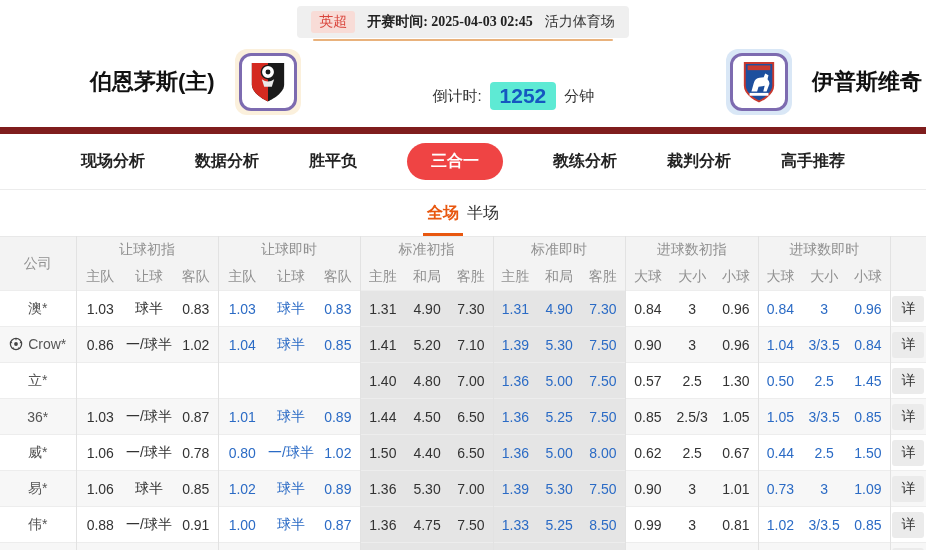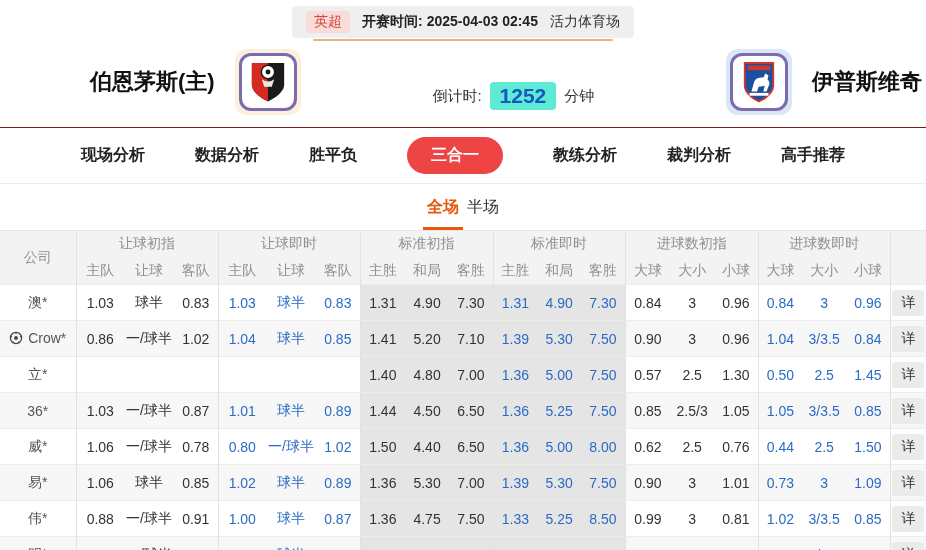--- a/index.html
+++ b/index.html
@@ -3,28 +3,28 @@
 <meta charset="utf-8">
 <style>
   * { box-sizing: border-box; }
   body {
     margin: 0; width: 926px; height: 550px; overflow: hidden;
     background: #fff; color: #333;
     font-family: "Liberation Sans", "DejaVu Sans", sans-serif;
   }
   
   .top-strip { display:flex; flex-direction:column; align-items:center; padding-top:6px; }
-  .match-pill { display:flex; align-items:center; background:#efefef; border-radius:4px; padding:5px 14px; font-size:14px; gap:12px; }
+  .match-pill { display:flex; align-items:center; background:#efefef; border-radius:4px; padding:5px 14px; font-size:14px; gap:12px;font-family:Liberation Serif, serif; }
   .league-badge { background:#f8dcd7; color:#d9453c; padding:2px 8px; border-radius:3px; }
   .kickoff { font-weight:bold; color:#222; white-space:nowrap; }
   .venue { color:#333; white-space:nowrap; }
   .pill-accent { width:300px; height:2px; background:#e9b27c; margin-top:1px; border-radius:1px; }
 
   
-  .match-header { display:flex; align-items:center; padding:8px 4px 12px 90px; border-bottom:1px solid #7f1d1d; }
+  .match-header { display:flex; align-items:center; padding:8px 4px 12px 90px; border-bottom:7px solid #7f1d1d; }
   .team { display:flex; align-items:center; gap:20px; }
   .team-name { font-size:22px; font-weight:bold; color:#111; white-space:nowrap; }
   .logo-box { width:66px; height:66px; border-radius:12px; display:flex; align-items:center; justify-content:center; flex:0 0 auto; }
   .logo-box.home-bg { background:#fbf0dc; }
   .logo-box.away-bg { background:#d9e7f6; }
   .logo-inner { width:58px; height:58px; background:#fff; border:3px solid #7d6bb0; border-radius:12px; display:flex; align-items:center; justify-content:center; }
   .center-block { flex:1; display:flex; justify-content:center; align-items:center; gap:8px; font-size:15px;margin-top:28px; }
   .countdown-value { background:#5eead4; border-radius:4px; padding:2px 10px; color:#1558c0; font-weight:bold; font-size:21px; }
 
   
@@ -285,21 +285,21 @@
         <td class="blue">一/球半</td>
         <td class="blue">1.02</td>
         <td class="group-start cyan">1.50</td>
         <td class="cyan">4.40</td>
         <td class="cyan">6.50</td>
         <td class="group-start cyan blue">1.36</td>
         <td class="cyan blue">5.00</td>
         <td class="cyan blue">8.00</td>
         <td class="group-start">0.62</td>
         <td>2.5</td>
-        <td>0.76</td>
+        <td>0.67</td>
         <td class="group-start blue">0.44</td>
         <td class="blue">2.5</td>
         <td class="blue">1.50</td>
         <td class="group-start"><span class="detail-btn">详</span></td>
       </tr>
       <tr class="striped">
         <td class="company-cell"><span class="company-wrap">
             <span>易*</span>
           </span></td>
         <td class="group-start">1.06</td>

